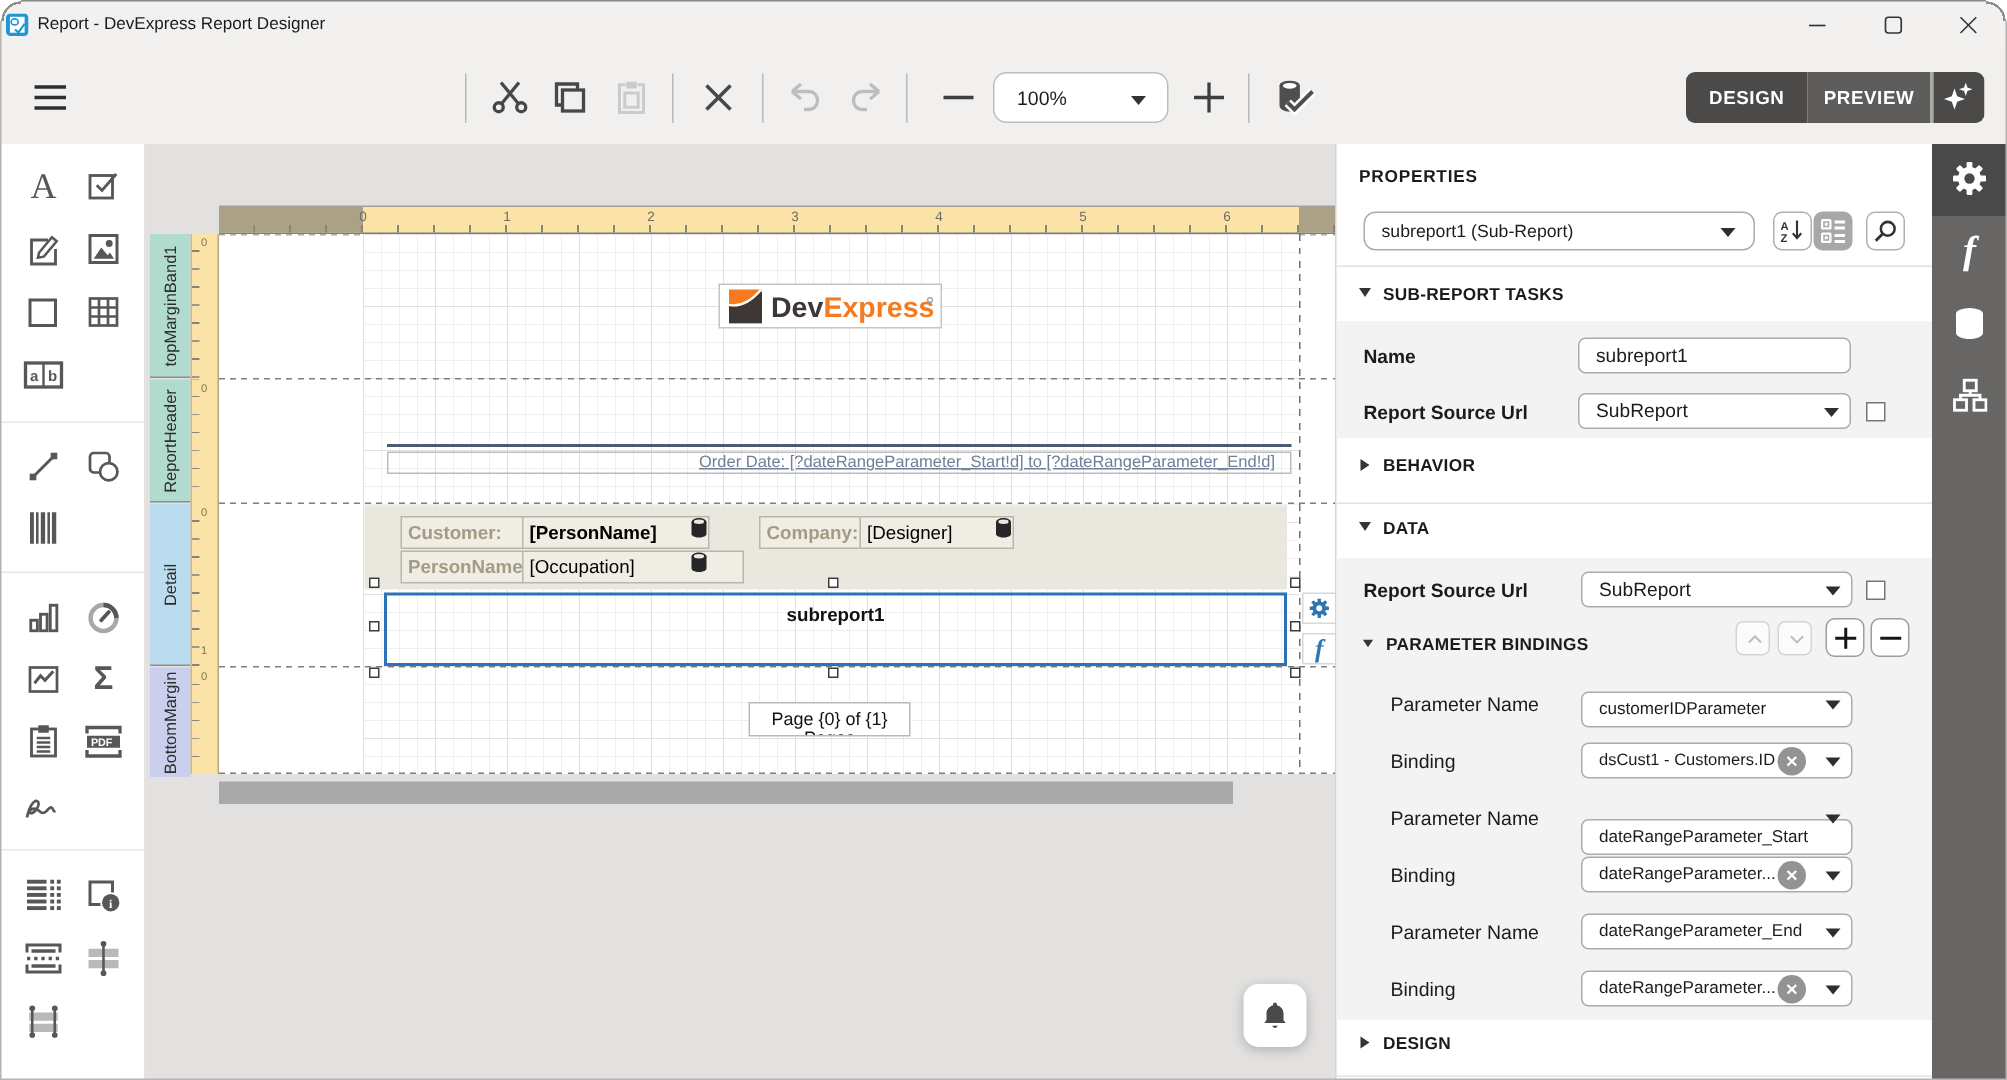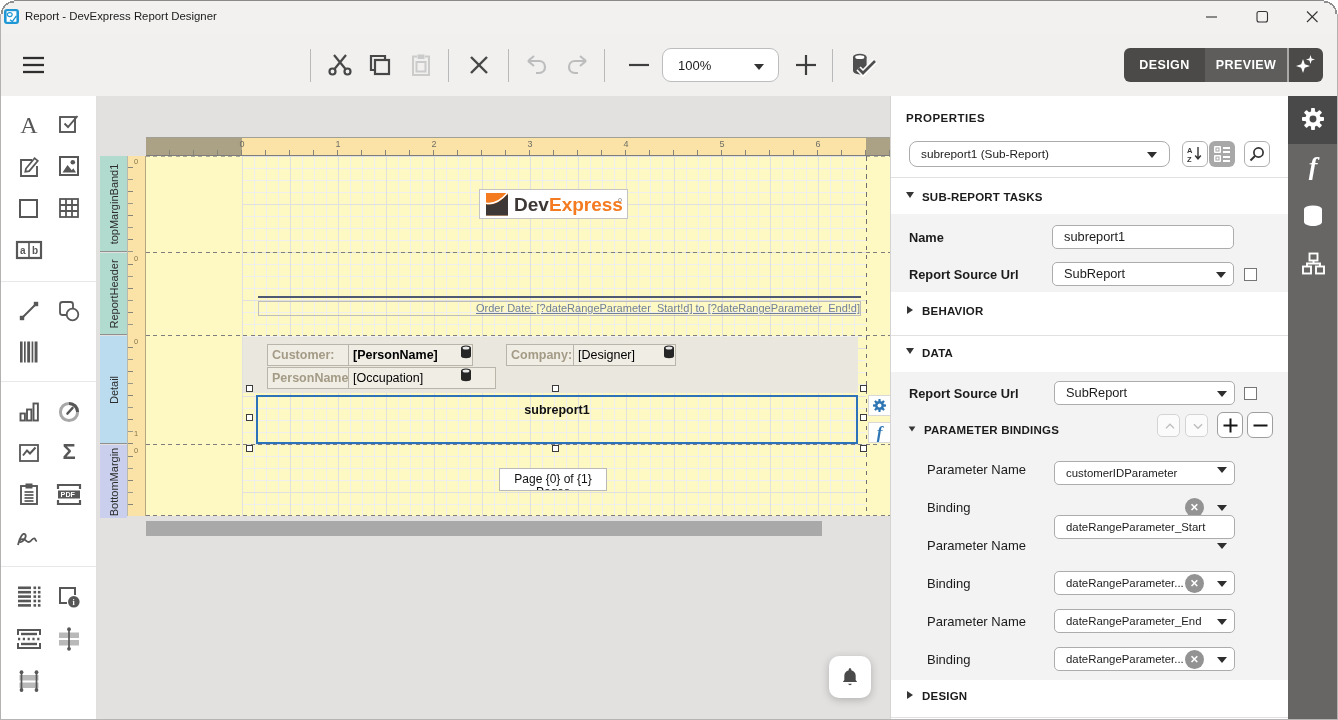--- a/index.html
+++ b/index.html
@@ -33,21 +33,21 @@
 .vticks { position:absolute; left:0; width:5px;
   background-image:repeating-linear-gradient(to bottom, transparent 0 11px, #85857a 11px 12px, transparent 12px 23px, #9a9a8a 23px 24px);
   background-position:0 0; }
 
 .bandlab { left:3px; width:27px; border-bottom:1px solid #8f8f8f; }
 .bandlab { overflow:hidden; } .bandlab span { position:absolute; left:50%; top:50%; transform:translate(-50%,-50%) rotate(-90deg); white-space:nowrap; font-size:11px; color:#2c2c2c; }
 
 #vruler { left:30px; top:60px; width:19px; height:360px; background:#fbe3a7; border-right:1px solid #b3a87f; border-left:1px solid #b9b9ad; }
 .vnum { position:absolute; left:6px; font-size:7.5px; color:#86764a; }
 
-#surface { left:49px; top:60px; width:744px; height:360px; background:#fef9c3; }
+#surface { left:49px; top:60px; width:744px; height:360px; background:#ffffff; }
 #gridarea { position:absolute; left:96px; top:0; width:624px; height:360px;
   background-image:
     linear-gradient(to right, #e0e0e0 1px, transparent 1px),
     linear-gradient(to bottom, #e0e0e0 1px, transparent 1px),
     linear-gradient(to right, #efefef 1px, transparent 1px),
     linear-gradient(to bottom, #efefef 1px, transparent 1px);
   background-size:48px 48px, 48px 48px, 12px 12px, 12px 12px; }
 .dashh { position:absolute; left:0; width:744px; height:1.2px; background:repeating-linear-gradient(to right,#7e7e7e 0 4px,transparent 4px 7.5px); }
 .dashv { position:absolute; top:0; width:1.1px; height:360px; background:repeating-linear-gradient(to bottom,#6f6f6f 0 4.5px,transparent 4.5px 9px); }
 .handle { position:absolute; width:7px; height:7px; background:#fff; border:1.4px solid #3c3c3c; }
@@ -370,21 +370,21 @@
     <svg class="abs" style="left:340px; top:36px" width="140" height="26" viewBox="0 0 140 26">
       <rect x="0" y="1" width="22" height="22.5" fill="#f47b20"></rect>
       <path d="M0 23.5 L0 12.2 C8 13.8 15 9.2 21.2 2.2 L22 3 L22 23.5 Z" fill="#3d3835"></path>
       <path d="M0 11.2 C8 12.8 15.2 8.2 21.4 1.1" fill="none" stroke="#fff" stroke-width="1.5"></path>
       <text x="28" y="19" font-family="Liberation Sans" font-size="19" font-weight="bold" fill="#3d3835">Dev</text>
       <text x="63" y="19" font-family="Liberation Sans" font-size="19" font-weight="bold" fill="#f47b20">Express</text>
       <circle cx="134" cy="8" r="1.6" fill="none" stroke="#999" stroke-width="0.8"></circle>
     </svg>
 
     <div class="abs" style="left:112px; top:140px; width:603px; height:2px; background:#4e5a74"></div>
-    <div class="abs" style="left:112px; top:145px; width:603px; height:15px; border:1px solid #bdbdbd; font-size:11px; color:#707f97; text-align:right; line-height:13px; padding-right:0"><u>Order Date: [?dateRangeParameter_Start!d] to [?dateRangeParameter_End!d]</u></div>
+    <div class="abs" style="left:112px; top:145px; width:603px; height:15px; border:1px solid #bdbdbd; font-size:11px; color:#707f97; text-align:right; line-height:13px; padding-right:10px"><u>Order Date: [?dateRangeParameter_Start!d] to [?dateRangeParameter_End!d]</u></div>
 
     <div class="abs" style="left:97px; top:181px; width:615px; height:56px; background:#eae7de;"></div>
     <div class="abs fieldcell" style="left:121px; top:188px; width:82px; height:22px;"><b>Customer:</b></div>
     <div class="abs fieldcell" style="left:202px; top:188px; width:125px; height:22px; color:#000; font-weight:bold">[PersonName]</div>
     <div class="abs fieldcell" style="left:121px; top:211px; width:82px; height:22px;"><b>PersonName:</b></div>
     <div class="abs fieldcell" style="left:202px; top:211px; width:148px; height:22px; color:#000; font-weight:normal">[Occupation]</div>
     <div class="abs fieldcell" style="left:360px; top:188px; width:68px; height:22px;"><b>Company:</b></div>
     <div class="abs fieldcell" style="left:427px; top:188px; width:103px; height:22px; color:#000; font-weight:normal">[Designer]</div>
 
     <svg class="cyl" style="left:314px; top:189px" viewBox="0 0 12 14">
@@ -543,24 +543,25 @@
   <div class="abs" style="left:356px; top:316px; width:26px; height:26px; border:1px solid #9e9e9e; border-radius:6px; background:#fff">
     <svg width="15" height="15" viewBox="0 0 15 15" style="position:absolute;left:5px;top:5px">
         <path d="M0.5 7.5 L14.5 7.5" stroke="#161616" stroke-width="2"></path>
       </svg>
   </div>
 
   <div class="rlabel" style="left:36px; top:366px">Parameter Name</div>
   <div class="input" style="left:163px; top:365px; width:181px; height:24px">customerIDParameter</div>
   <div class="ddcaret" style="left:326px; top:371px"></div>
   <div class="rlabel" style="left:36px; top:404px">Binding</div>
+  <div class="input" style="left:163px; top:399px; width:181px; height:24px; font-size:11px">dsCust1 - Customers.ID</div>
   <div class="xcirc" style="left:294px; top:402px"></div>
   <div class="ddcaret" style="left:326px; top:409px"></div>
   <div class="rlabel" style="left:36px; top:442px">Parameter Name</div>
-  <div class="input" style="left:163px; top:419px; width:181px; height:24px">dateRangeParameter_Start</div>
+  <div class="input" style="left:163px; top:450px; width:181px; height:24px">dateRangeParameter_Start</div>
   <div class="ddcaret" style="left:326px; top:447px"></div>
   <div class="rlabel" style="left:36px; top:480px">Binding</div>
   <div class="input" style="left:163px; top:475px; width:181px; height:24px">dateRangeParameter...</div>
   <div class="xcirc" style="left:294px; top:478px"></div>
   <div class="ddcaret" style="left:326px; top:485px"></div>
   <div class="rlabel" style="left:36px; top:518px">Parameter Name</div>
   <div class="input" style="left:163px; top:513px; width:181px; height:24px">dateRangeParameter_End</div>
   <div class="ddcaret" style="left:326px; top:523px"></div>
   <div class="rlabel" style="left:36px; top:556px">Binding</div>
   <div class="input" style="left:163px; top:551px; width:181px; height:24px">dateRangeParameter...</div>

